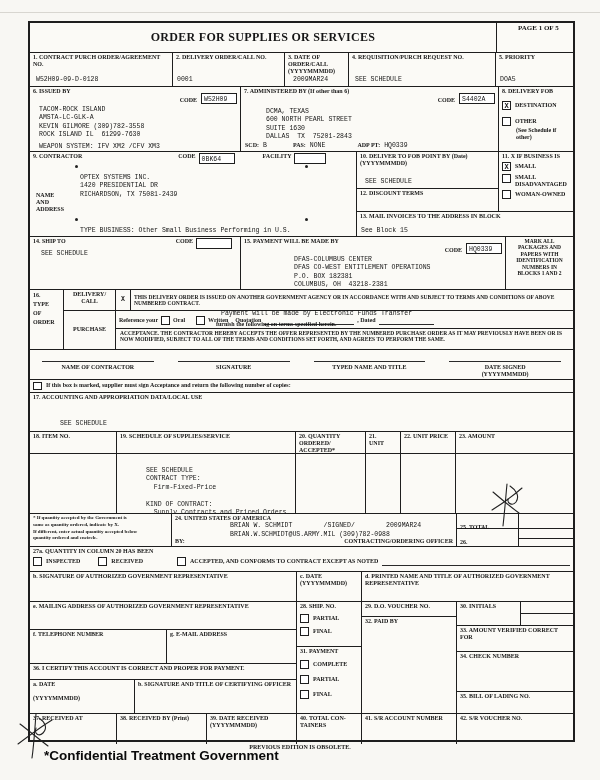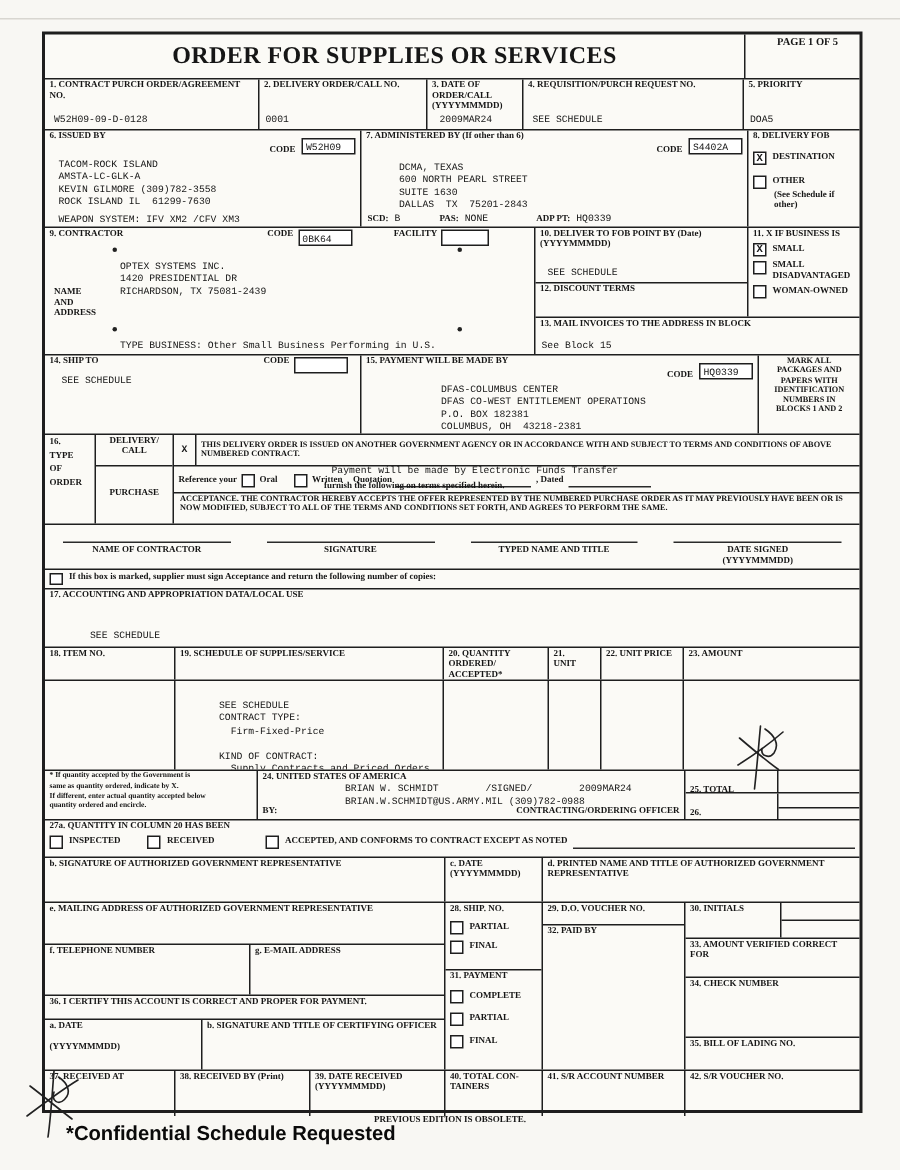--- a/index.html
+++ b/index.html
@@ -36,21 +36,21 @@
 </style>
 </head>
 <body>
 
 <div class="scanline"></div>
 
 <div class="form">
 
   <div class="row" style="height:30px;">
     <div class="cell" style="flex:0 0 467px;display:flex;align-items:center;justify-content:center;">
-      <div style="font-weight:bold;font-size:16px;letter-spacing:.3px;">ORDER FOR SUPPLIES OR SERVICES</div>
+      <div style="font-weight:bold;font-size:12px;letter-spacing:.3px;">ORDER FOR SUPPLIES OR SERVICES</div>
     </div>
     <div class="cell last">
       <div class="lbl" style="font-size:7px;padding-left:18px;">PAGE 1 OF 5</div>
     </div>
   </div>
 
   <div class="row" style="height:34px;">
     <div class="cell" style="flex:0 0 143px;">
       <div class="lbl">1. CONTRACT PURCH ORDER/AGREEMENT NO.</div>
       <div class="val abs" style="left:6px;bottom:2px;">W52H09-09-D-0128</div>
@@ -510,13 +510,13 @@
 <svg class="scribble" style="left:14px;top:712px;" width="42" height="48" viewBox="0 0 42 48">
   <g fill="none" stroke="#222" stroke-width="1.1" stroke-linecap="round">
     <path d="M22,2 C21,14 20,32 18,46"></path>
     <path d="M4,32 C12,26 28,14 38,8"></path>
     <path d="M6,12 C14,18 26,28 34,34"></path>
     <path d="M25,6 C31,10 34,16 29,21 C25,25 20,22 22,16"></path>
   </g>
 </svg>
 
 <div class="prevline">PREVIOUS EDITION IS OBSOLETE.</div>
-<div class="stamp">*Confidential Schedule Requested</div>
+<div class="stamp">*Confidential Treatment Government</div>
 
 </body></html>

